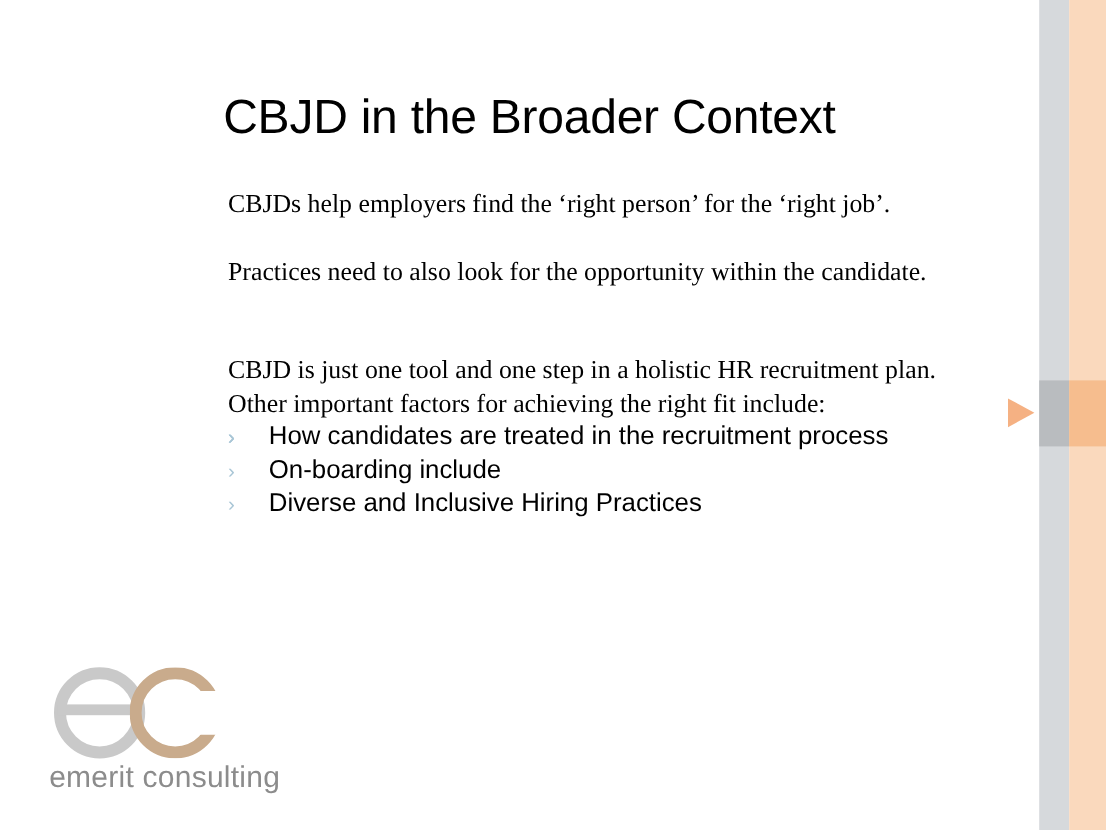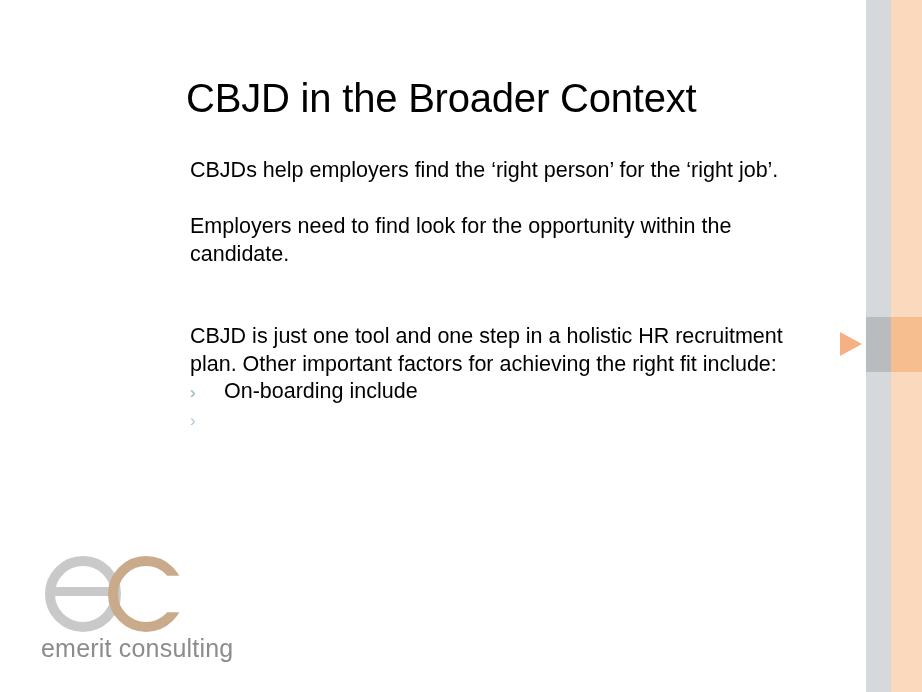--- a/index.html
+++ b/index.html
@@ -84,20 +84,21 @@
     position: absolute;
     left: 190px;
     top: 156px;
     width: 600px;
   }
   .para {
     font-size: 21.5px;
     line-height: 28px;
     color: #000000;
     margin: 0 0 28px 0;
+    font-family: Liberation Serif, serif;
   }
   .para.tight {
     margin-bottom: 0;
   }
   .spacer-gap {
     height: 26px;
   }
 
   .bullet-list {
     list-style: none;
@@ -181,42 +182,44 @@
   <div class="edge-gray-active"></div>
   <div class="edge-peach-active"></div>
   <div class="edge-arrow"></div>
 
   <div class="slide-title">CBJD in the Broader Context</div>
 
   <div class="body-block">
 
     <p class="para">CBJDs help employers find the ‘right person’ for the ‘right job’.</p>
 
-    <p class="para">Employers need to find look for the opportunity within the candidate.</p>
+    <p class="para">Practices need to also look for the opportunity within the candidate.</p>
 
     <div class="spacer-gap"></div>
 
     <p class="para tight">CBJD is just one tool and one step in a holistic HR recruitment plan. Other important factors for achieving the right fit include:</p>
 
     <ul class="bullet-list">
       <li class="bullet-item">
         <span class="bullet-chev">›</span>
       </li>
       <li class="bullet-item">
         <span class="bullet-chev">›</span>
       </li>
       <li class="bullet-item">
         <span class="bullet-chev">›</span>
+        <span>How candidates are treated in the recruitment process</span>
       </li>
       <li class="bullet-item">
         <span class="bullet-chev">›</span>
         <span>On-boarding include</span>
       </li>
       <li class="bullet-item">
         <span class="bullet-chev">›</span>
+        <span>Diverse and Inclusive Hiring Practices</span>
       </li>
     </ul>
   </div>
 
   <div class="logo">
     <div class="logo-marks">
       <div class="logo-e"></div>
       <div class="logo-e-bar"></div>
       <div class="logo-c"></div>
     </div>

